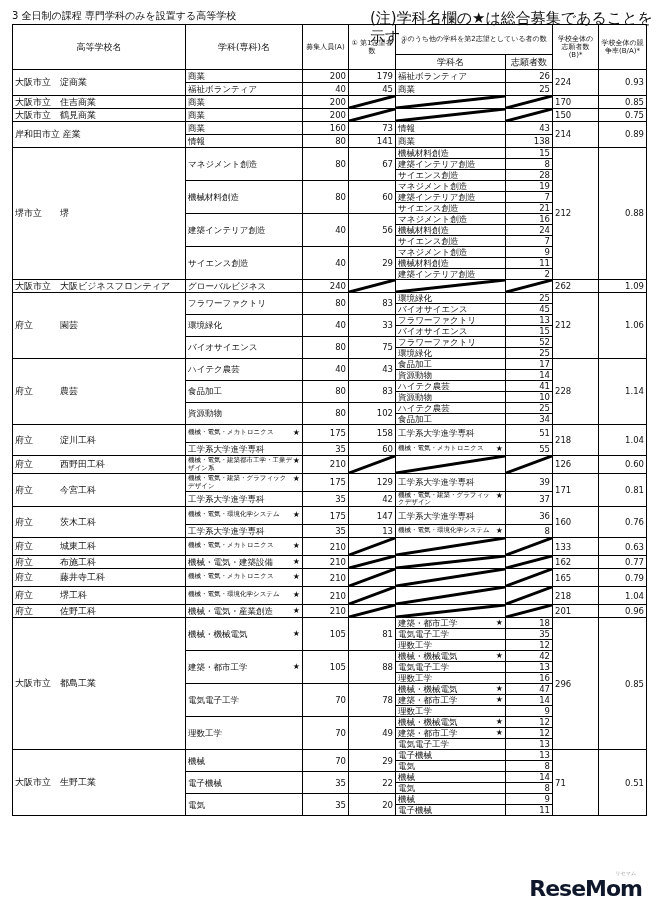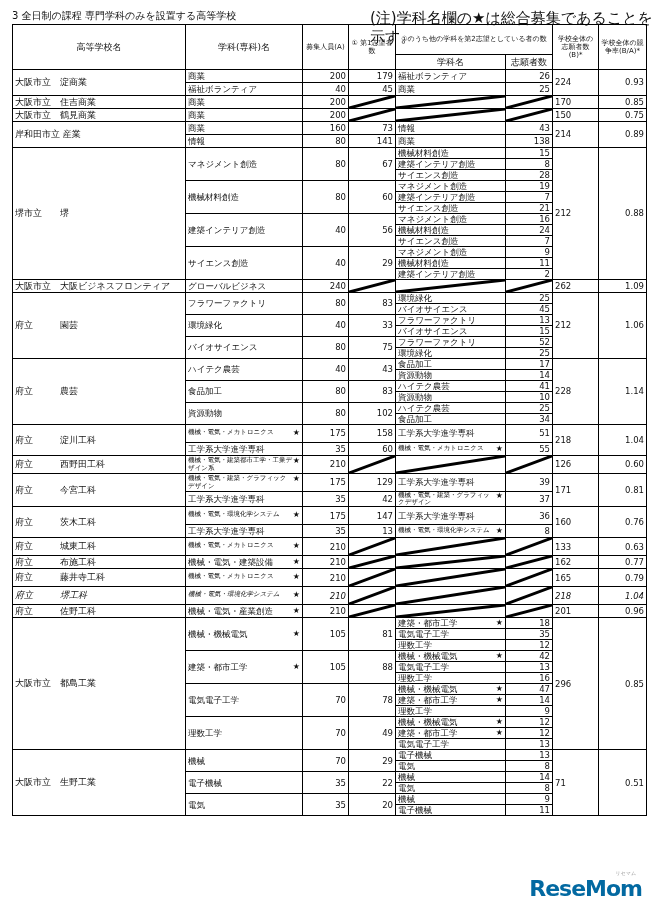--- a/index.html
+++ b/index.html
@@ -12,21 +12,21 @@
   th.sm{font-size:7px;line-height:1.15;white-space:normal;}
   .hdr-tall{height:30px;}
   td.school{vertical-align:middle;font-size:9px;}
   td.num{text-align:right;}
   td.ctr{text-align:left;}
   td.dept{font-size:8.5px;}
   td.small{font-size:6.5px;white-space:normal;line-height:1.1;}
   .star{float:right;font-size:8px;}
   .diag{position:relative;padding:0;}
   .diag svg{position:absolute;left:0;top:0;width:100%;height:100%;}
-  .logo{position:absolute;right:14px;top:876px;font-family:"DejaVu Sans",sans-serif;font-weight:bold;font-size:22px;color:#0369a1;letter-spacing:-1px;}
+  .logo{position:absolute;right:14px;top:876px;font-family:"DejaVu Sans",sans-serif;font-weight:bold;font-size:22px;color:#0f172a;letter-spacing:-1px;}
   .logo-sub{position:absolute;right:20px;top:870px;font-size:5px;color:#999;}
 </style>
 </head>
 <body>
 
 <div class="title">3 全日制の課程 専門学科のみを設置する高等学校</div>
 <div class="note">(注)学科名欄の★は総合募集であることを示す。</div>
 
 <table>
   <colgroup>
@@ -422,21 +422,21 @@
           </svg>
         </td>
         <td class="diag">
           <svg viewBox="0 0 100 100" preserveAspectRatio="none">
             <line x1="0" y1="100" x2="100" y2="0" stroke="#000" stroke-width="3" vector-effect="non-scaling-stroke"></line>
           </svg>
         </td>
         <td class="ctr" rowspan="1">165</td>
         <td class="num" rowspan="1">0.79</td>
       </tr>
-      <tr style="height: 18px; font-style: italic;">
+      <tr style="height: 18px;">
         <td class="school" rowspan="1">府立　　　堺工科</td>
         <td class="dept small" rowspan="1"><span class="star">★</span><span>機械・電気・環境化学システム</span></td>
         <td class="num" rowspan="1">210</td>
         <td class="diag">
           <svg viewBox="0 0 100 100" preserveAspectRatio="none">
             <line x1="0" y1="100" x2="100" y2="0" stroke="#000" stroke-width="3" vector-effect="non-scaling-stroke"></line>
           </svg>
         </td>
         <td class="diag">
           <svg viewBox="0 0 100 100" preserveAspectRatio="none">

